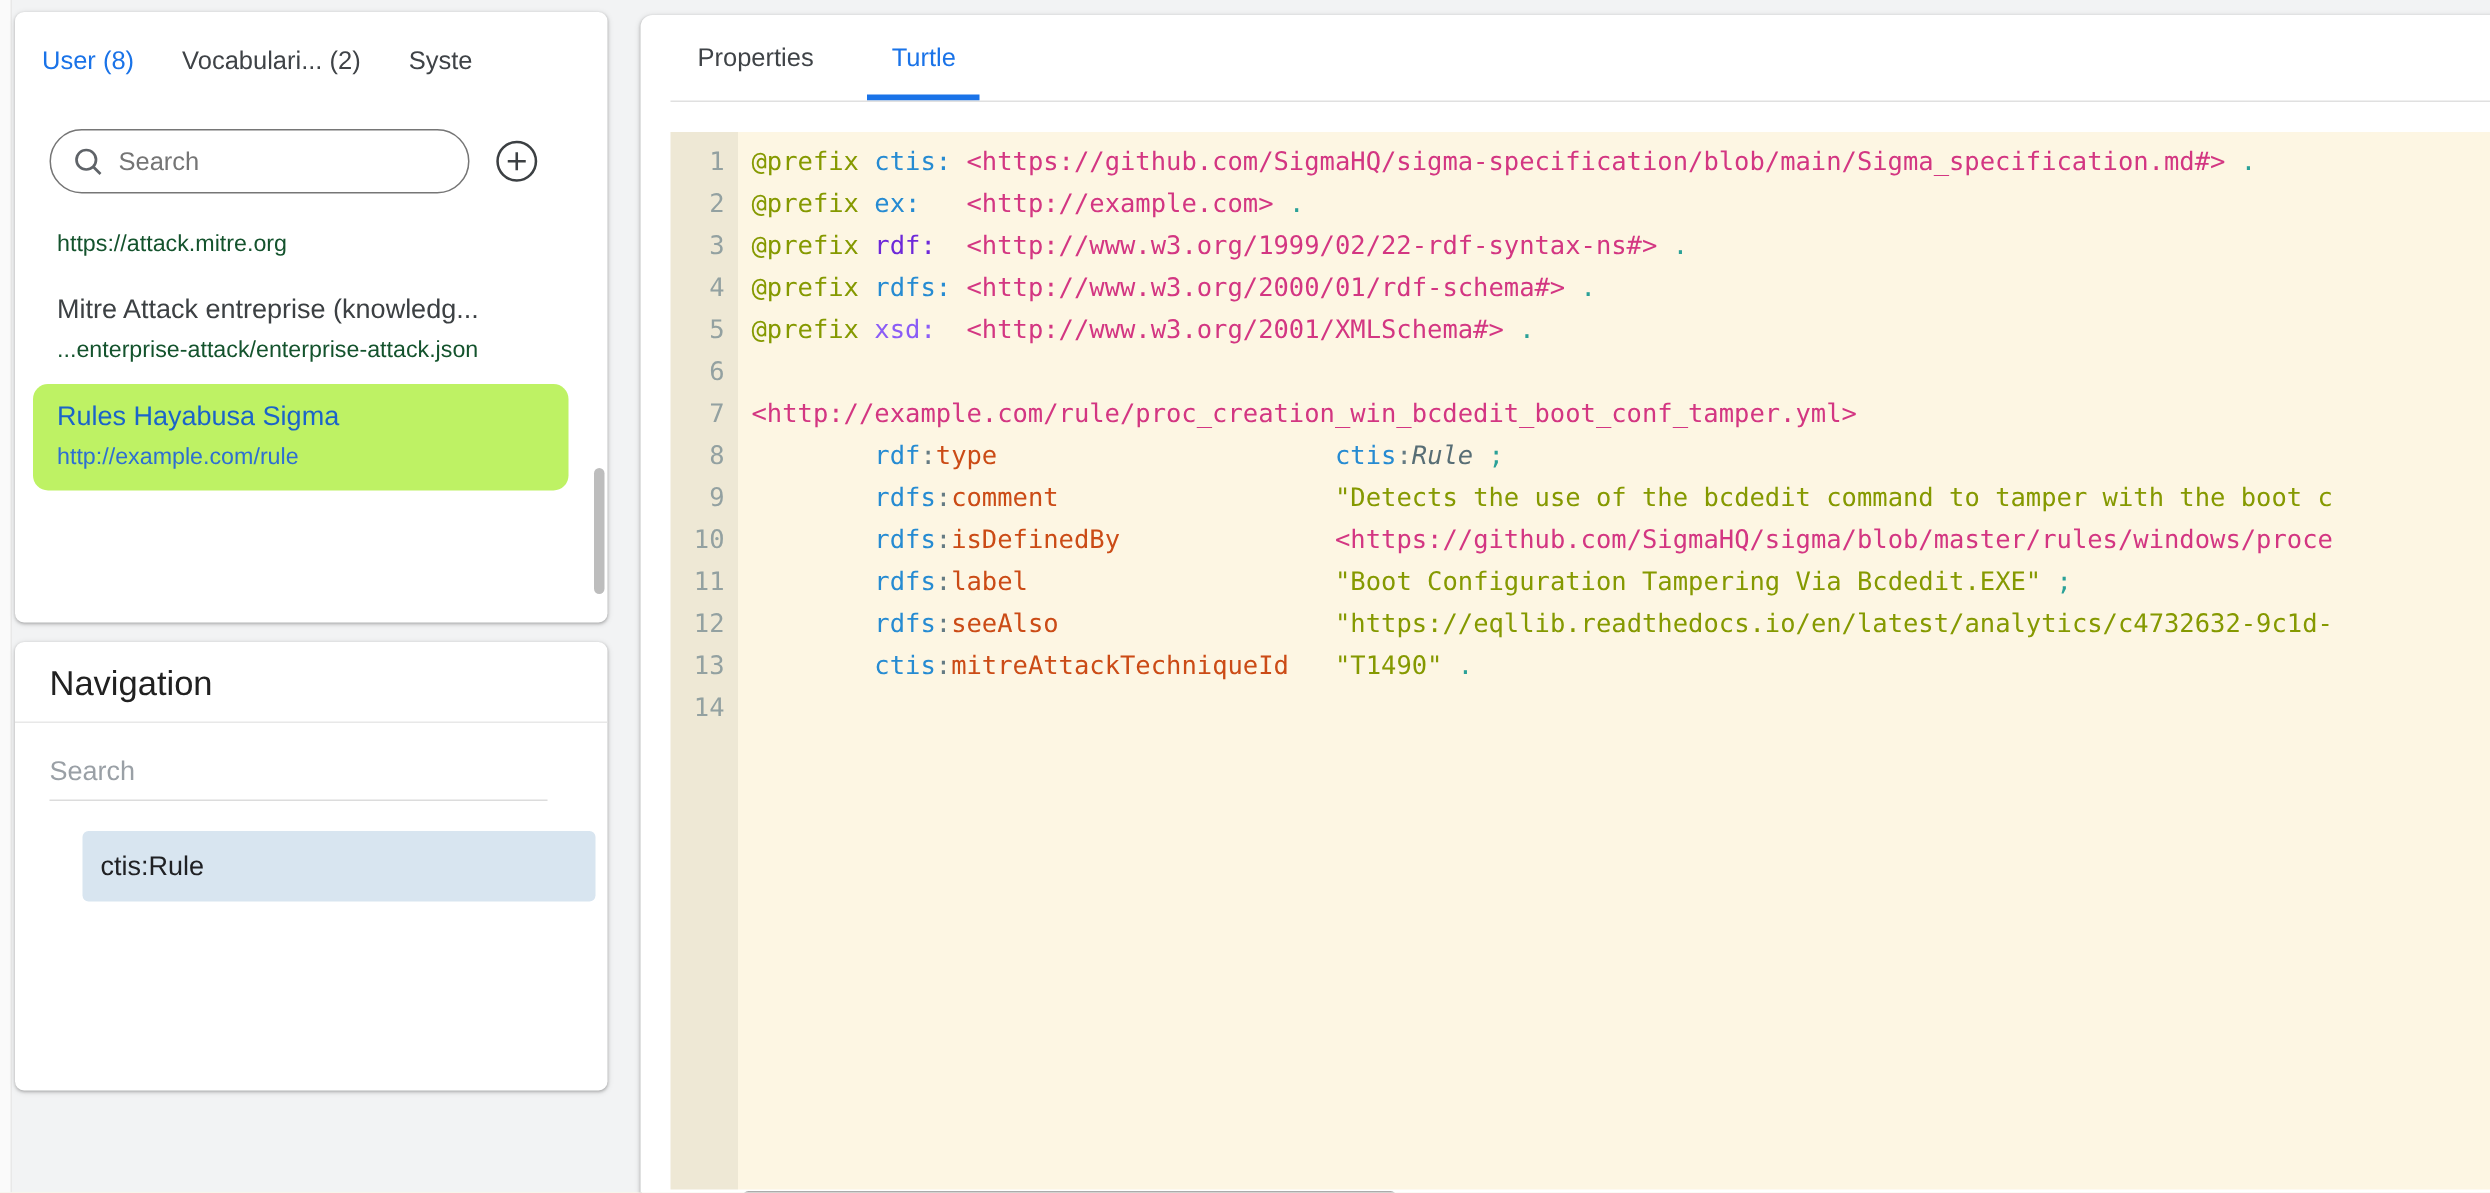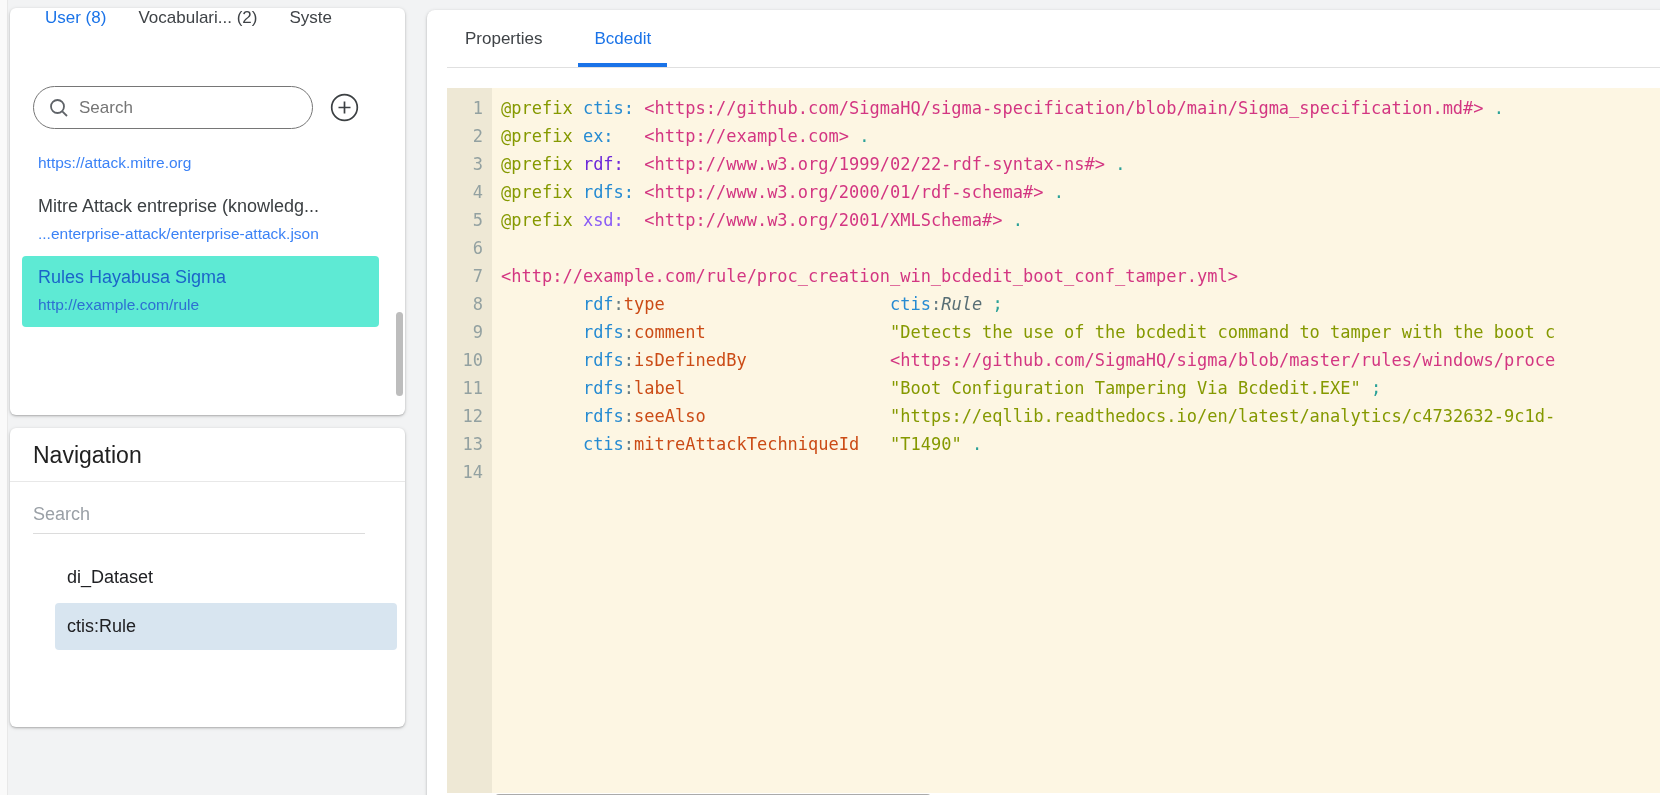--- a/index.html
+++ b/index.html
@@ -9,43 +9,43 @@
     background:#f2f3f4; position:relative; color:#202124;
   }
   .left-rail { position:absolute; left:0; top:0; width:8px; height:795px;
     background:#fafafa; border-right:1px solid #e8e8e8; }
 
   .card { position:absolute; background:#fff; border-radius:6px;
     box-shadow:0 1px 2px rgba(0,0,0,.22), 0 1px 4px rgba(0,0,0,.12); overflow:hidden; }
 
   
   #card-datasets { left:10px; top:8px; width:395px; height:407px; }
-  .sb-tabstrip { position:relative; height:65px; display:flex; align-items:flex-start;
-    padding-left:35px; gap:32px; white-space:nowrap; overflow:hidden; }
+  .sb-tabstrip { position:relative; height:65px; display:flex; align-items:center;
+    padding-left:18px; gap:32px; white-space:nowrap; overflow:hidden; }
   .sb-tab { font-size:17px; font-weight:500; color:#3f4347; cursor:pointer; flex:0 0 auto; }
   .sb-tab.active { color:#1a73e8; }
   .sb-inkbar { position:absolute; left:23px; top:69px; width:98px; height:4px; background:#1a73e8; }
   .sb-tabline { position:absolute; left:0; right:0; top:76px; height:1px; background:#ececec; }
   .sb-tabthumb { position:absolute; left:22px; top:74px; width:238px; height:7px;
     background:#b5b5b5; border-radius:1px; }
 
   .sb-searchrow { position:relative; height:60px; }
   .sb-searchpill { position:absolute; left:23px; top:13px; width:280px; height:43px;
     border:1px solid #767676; border-radius:22px; display:flex; align-items:center; padding-left:14px; }
   .sb-searchpill svg { flex:0 0 auto; }
   .sb-searchpill input { border:none; outline:none; background:transparent; margin-left:9px;
     font-size:17px; color:#3c4043; width:210px; font-family:"Liberation Sans",sans-serif; }
   .sb-searchpill input::placeholder { color:#757575; }
   .plus-btn { position:absolute; left:320px; top:20px; width:29px; height:29px; cursor:pointer; }
 
   .sb-list { margin-top:10px; }
   .sb-item { margin:0 26px 0 12px; padding:11px 16px 13px; border-radius:4px; cursor:pointer; }
   .sb-item .t { font-size:18px; color:#3c4043; margin-bottom:8px; white-space:nowrap; overflow:hidden; }
-  .sb-item .s { font-size:15.5px; color:#3b82f6; white-space:nowrap; overflow:hidden; }
-  .sb-item.selected { background:#5eead4; }
+  .sb-item .s { font-size:15.5px; color:#14532d; white-space:nowrap; overflow:hidden; }
+  .sb-item.selected { background:#bef264;border-radius:10px; }
   .sb-item.selected .t { color:#1b64c9; }
   .sb-item.selected .s { color:#2e6fd2; }
   .sb-vthumb { position:absolute; right:2px; top:304px; width:7px; height:84px;
     background:#bdbdbd; border-radius:3.5px; }
 
   
   #card-nav { left:10px; top:428px; width:395px; height:299px; }
   .nav-title { font-size:23px; color:#212121; padding:14px 0 12px 23px; }
   .nav-divider { height:1px; background:#e8e8e8; }
   .nav-search { display:block; margin:22px 30px 0 23px; width:332px; border:none; outline:none;
@@ -121,29 +121,28 @@
       </div>
     </div>
   <div class="sb-vthumb"></div>
 </div>
 
 <div class="card" id="card-nav">
   <div class="nav-title">Navigation</div>
   <div class="nav-divider"></div>
   <input class="nav-search" type="text" placeholder="Search" style="">
   <div class="nav-list" id="nav-list">
-      <div class="nav-item">di_Dataset</div>
       <div class="nav-item selected">ctis:Rule</div>
     </div>
 </div>
 
 <div class="card" id="main-panel">
   <div class="main-tabs" id="main-tabs">
       <div class="main-tab">Properties</div>
-      <div class="main-tab active">Bcdedit</div>
+      <div class="main-tab active">Turtle</div>
     </div>
   <div class="main-divider"></div>
   <div class="editor">
     <div class="gutter" id="gutter">
         <div>1</div>
         <div>2</div>
         <div>3</div>
         <div>4</div>
         <div>5</div>
         <div>6</div>

